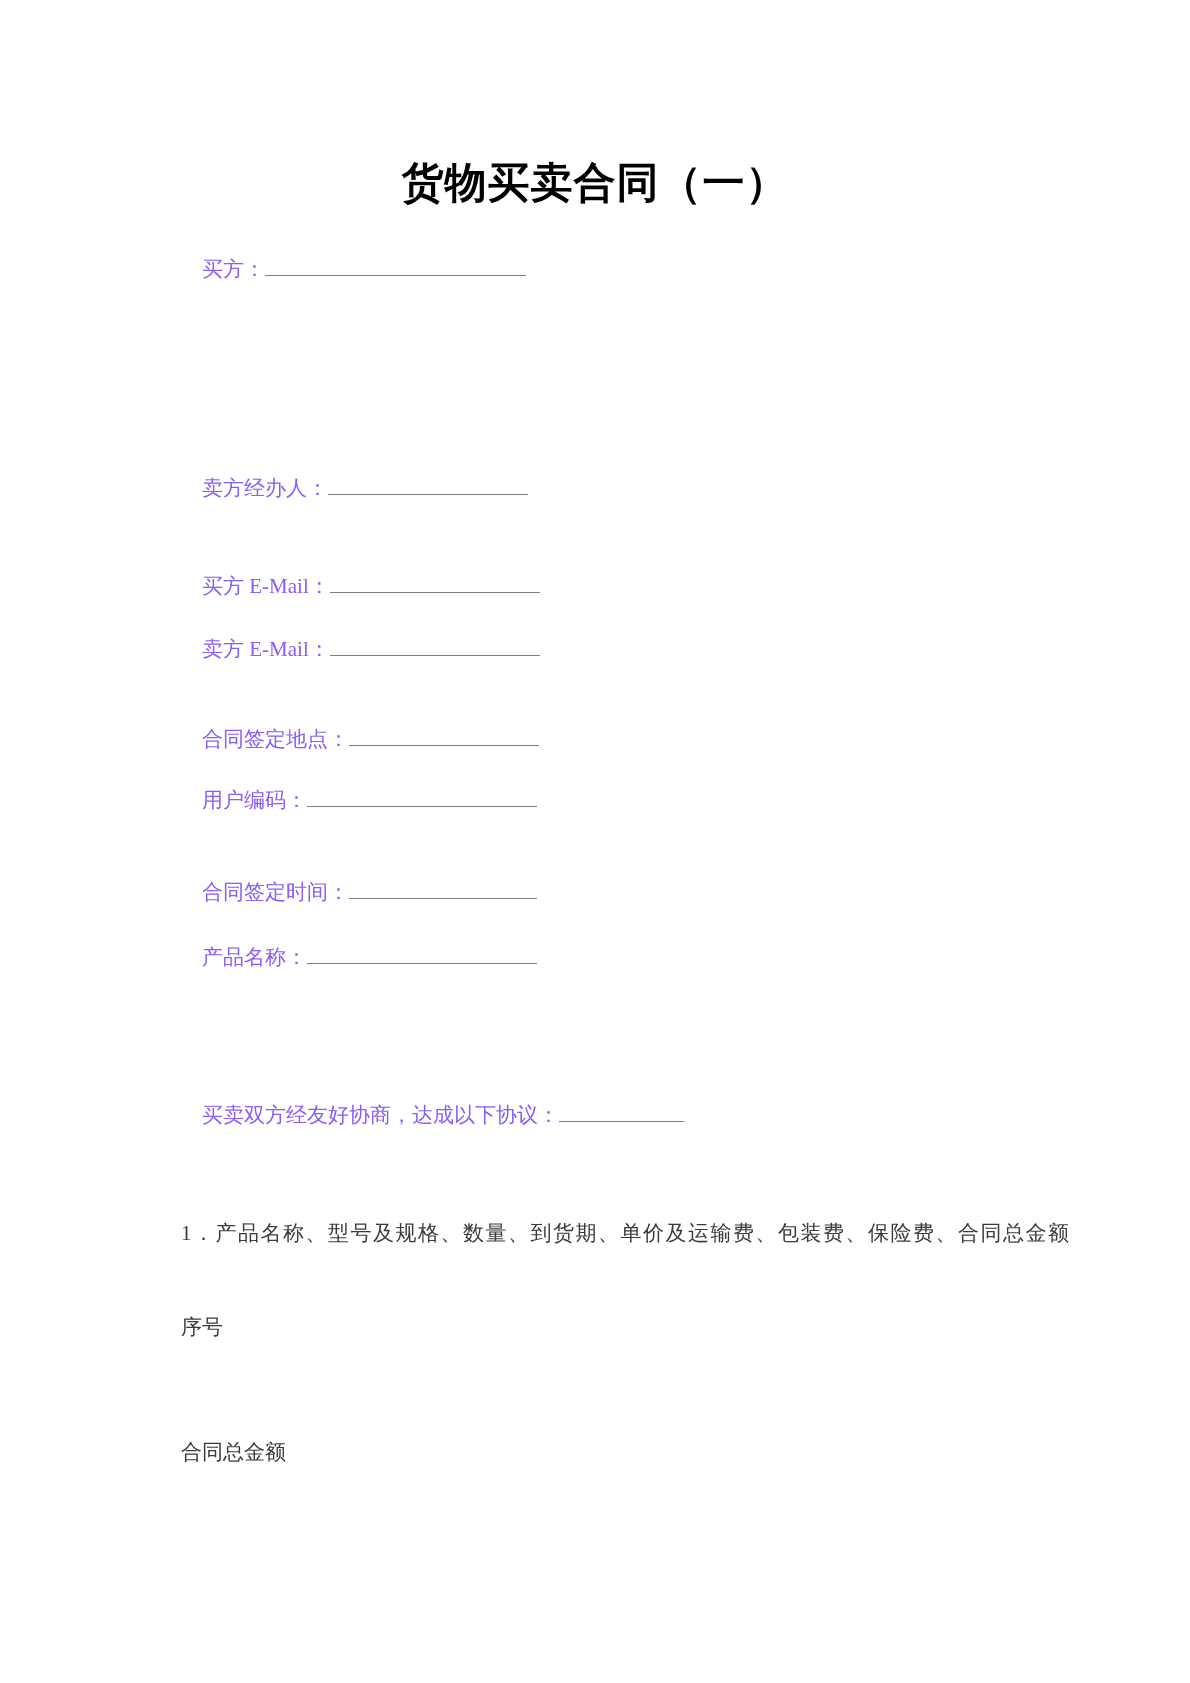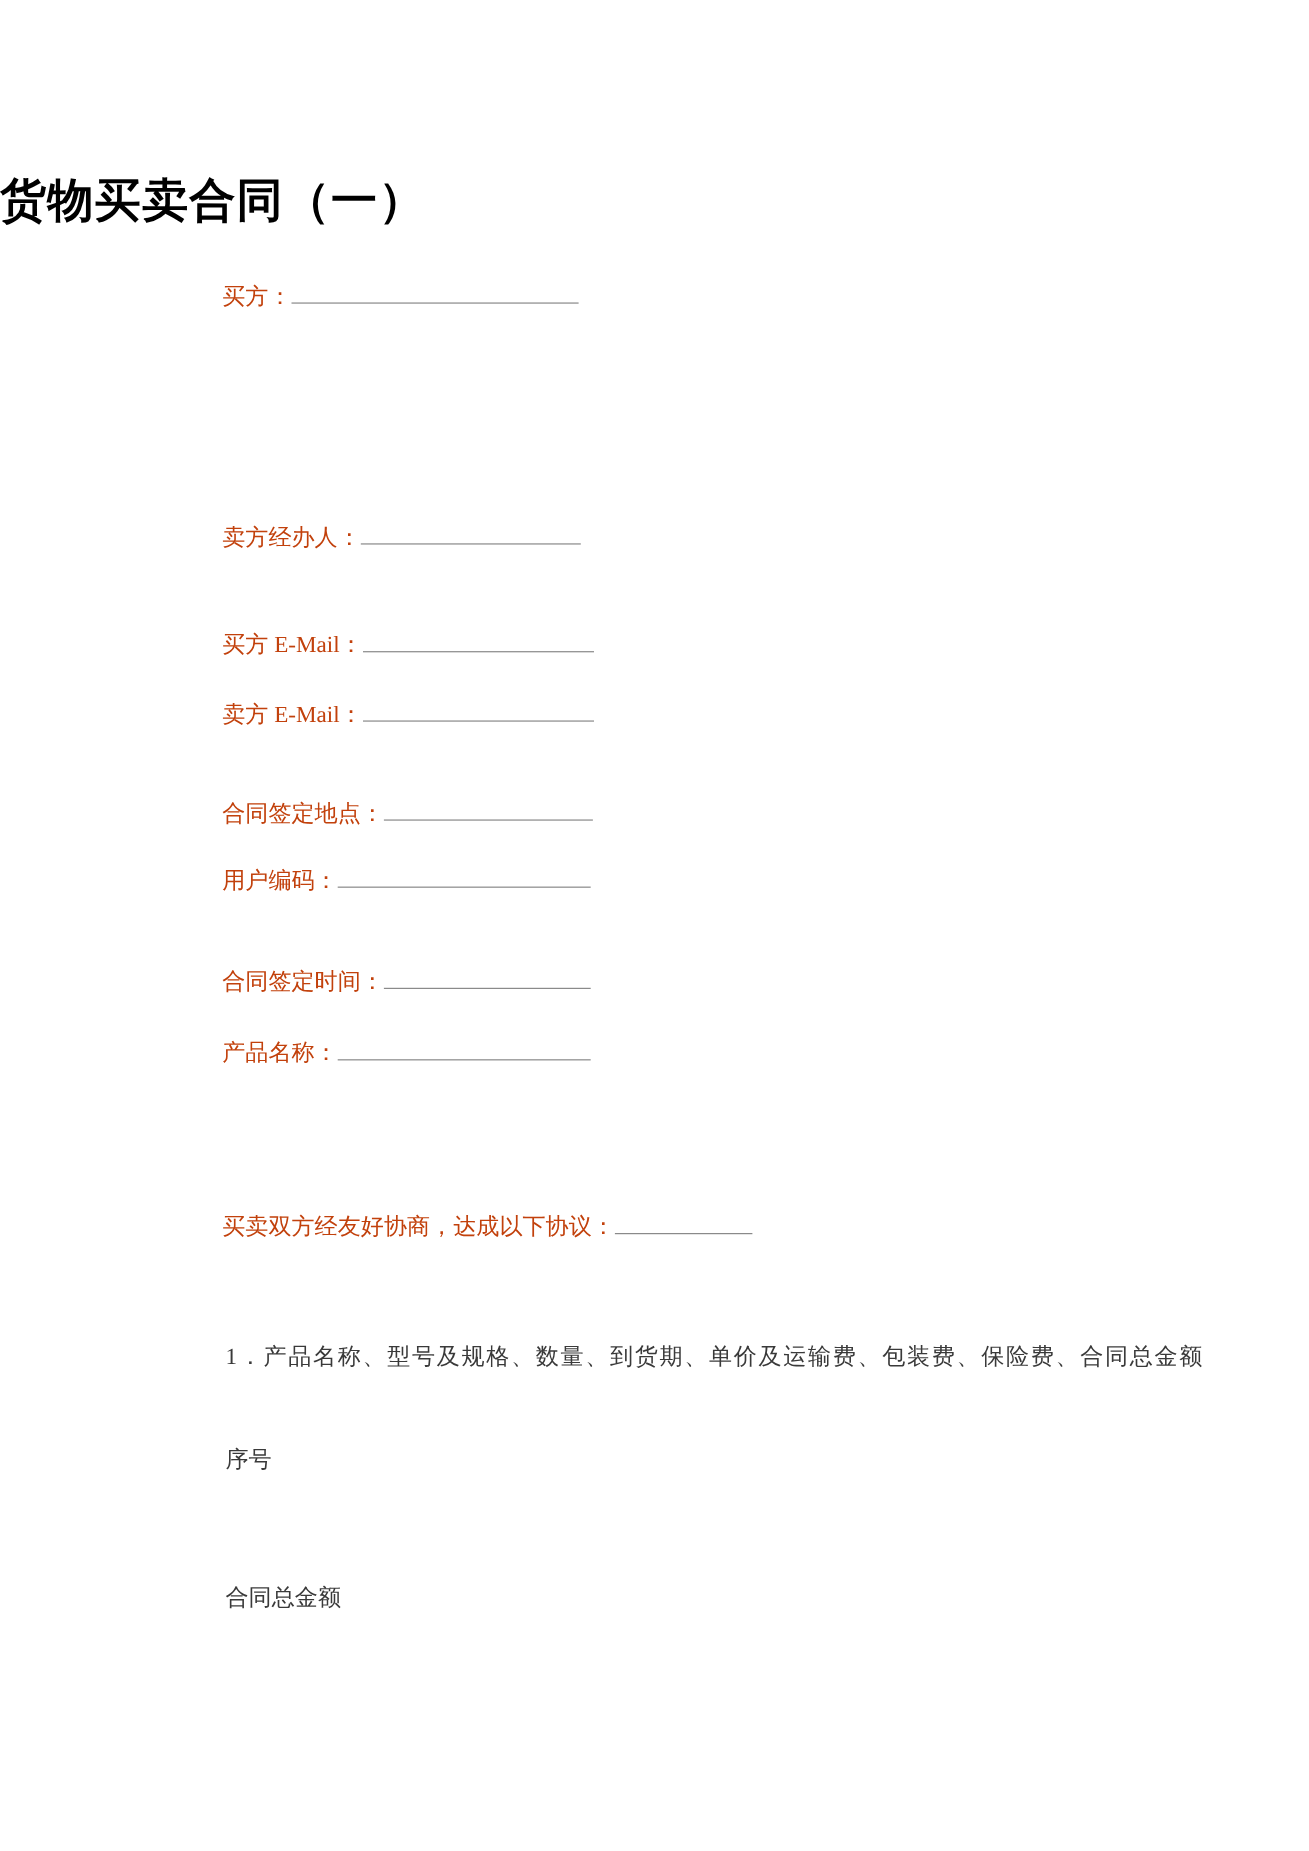--- a/index.html
+++ b/index.html
@@ -14,50 +14,50 @@
     background: #ffffff;
     overflow: hidden;
     font-family: "Liberation Serif", "DejaVu Serif", serif;
     color: #3a3a3a;
   }
   .doc-title {
     position: absolute;
     top: 158px;
     left: 0;
     width: 100%;
+    text-align: center;
     font-size: 42px;
     line-height: 50px;
     font-weight: bold;
     color: #000000;
     letter-spacing: 1px;
   }
   .row {
     position: absolute;
     left: 181px;
     font-size: 21px;
     line-height: 30px;
     white-space: pre;
   }
   .lbl {
-    color: #c2410c;
+    color: #8b5cf6;
   }
   .fill {
     display: inline-block;
     height: 24px;
     border-bottom: 1.5px solid #7e7e7e;
     vertical-align: baseline;
   }
   .plain {
     position: absolute;
     left: 181px;
     font-size: 21px;
     line-height: 30px;
     white-space: pre;
     color: #3a3a3a;
-    margin-left: 24px;
   }
   .clause {
     letter-spacing: 1.5px;
   }
 </style>
 </head>
 <body>
 
 <div class="page">
 

